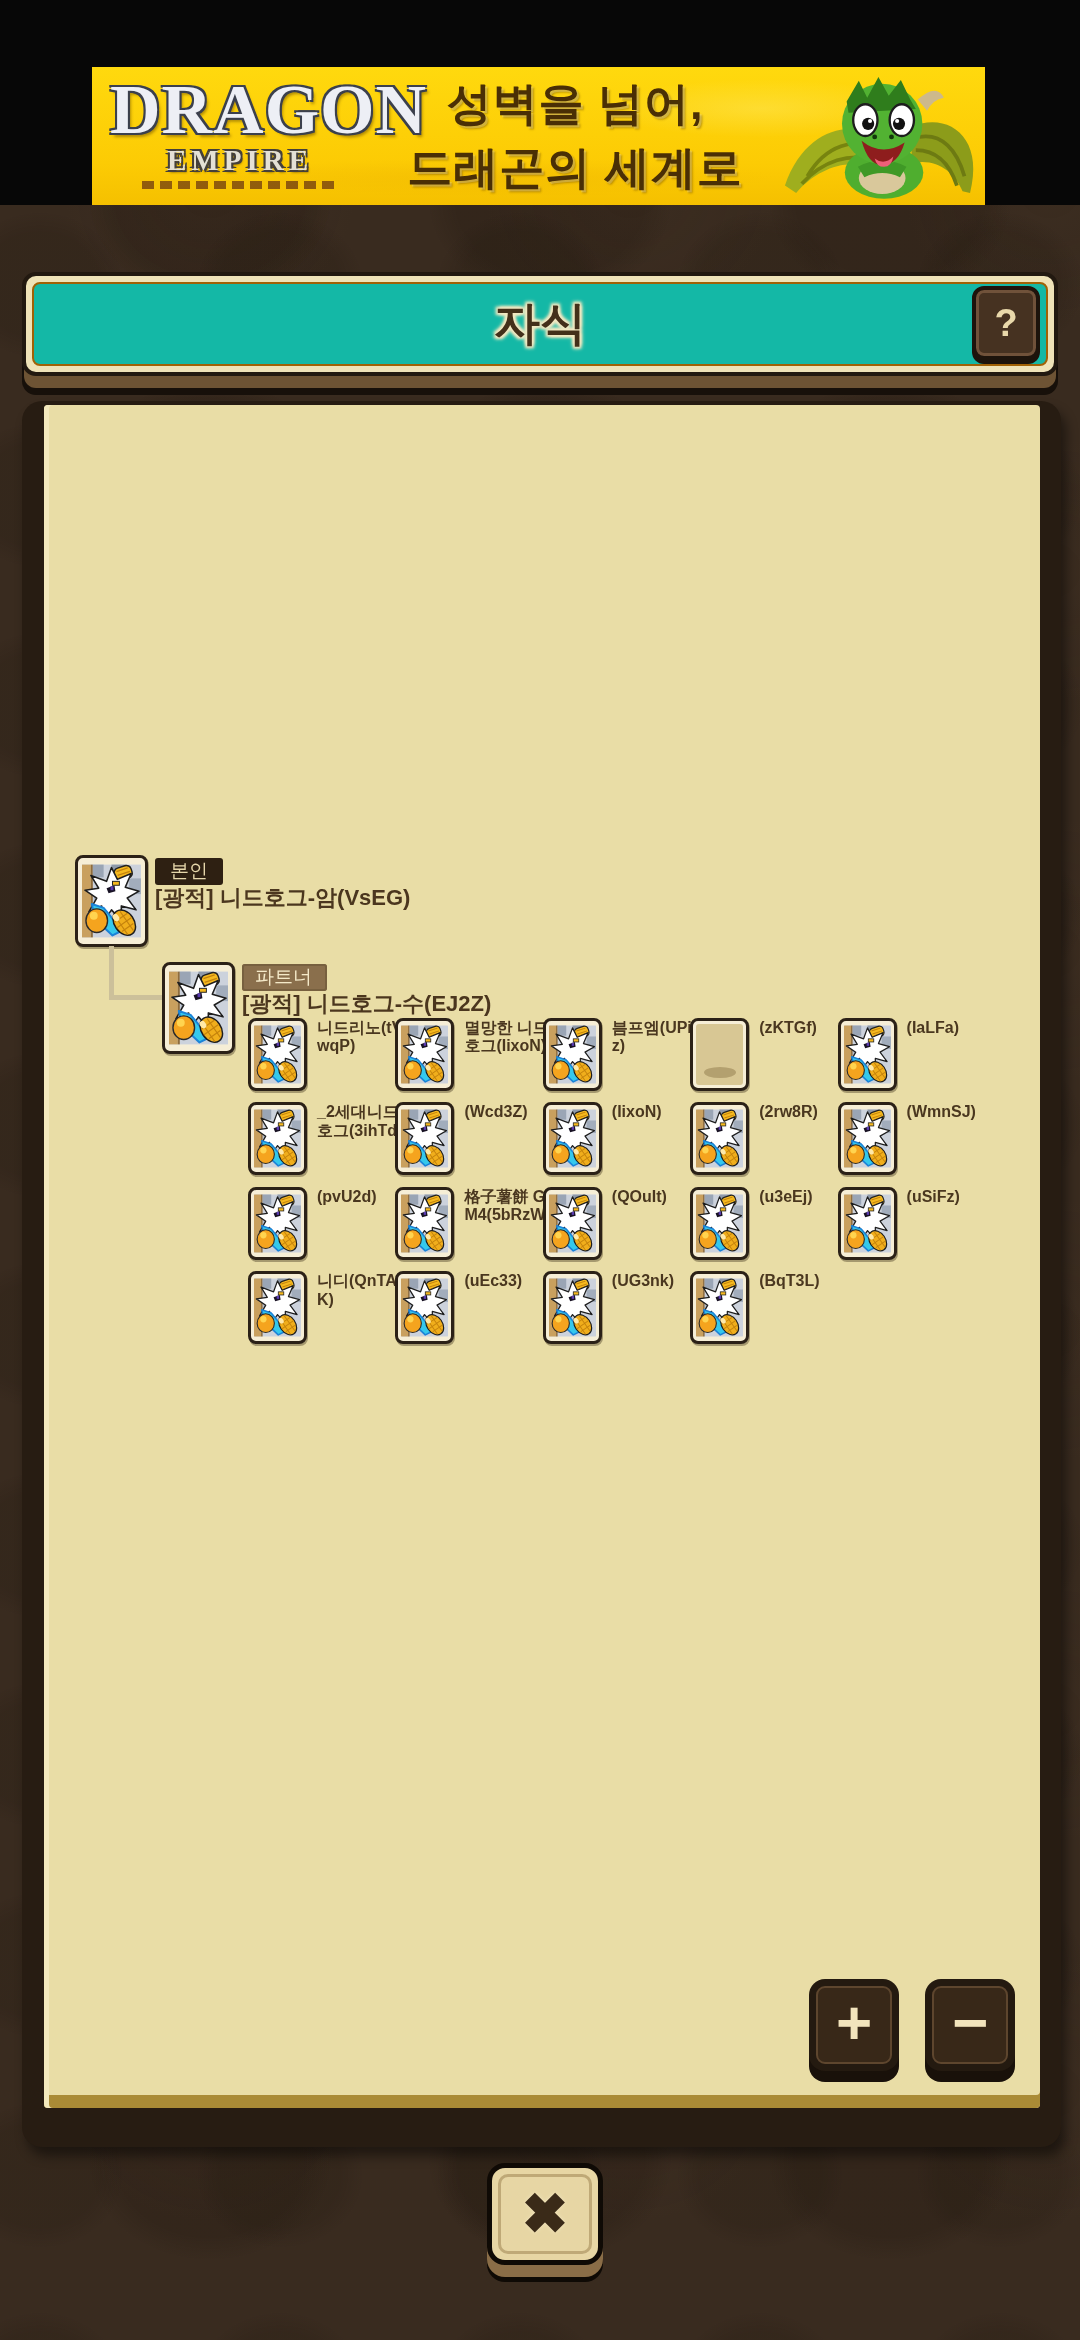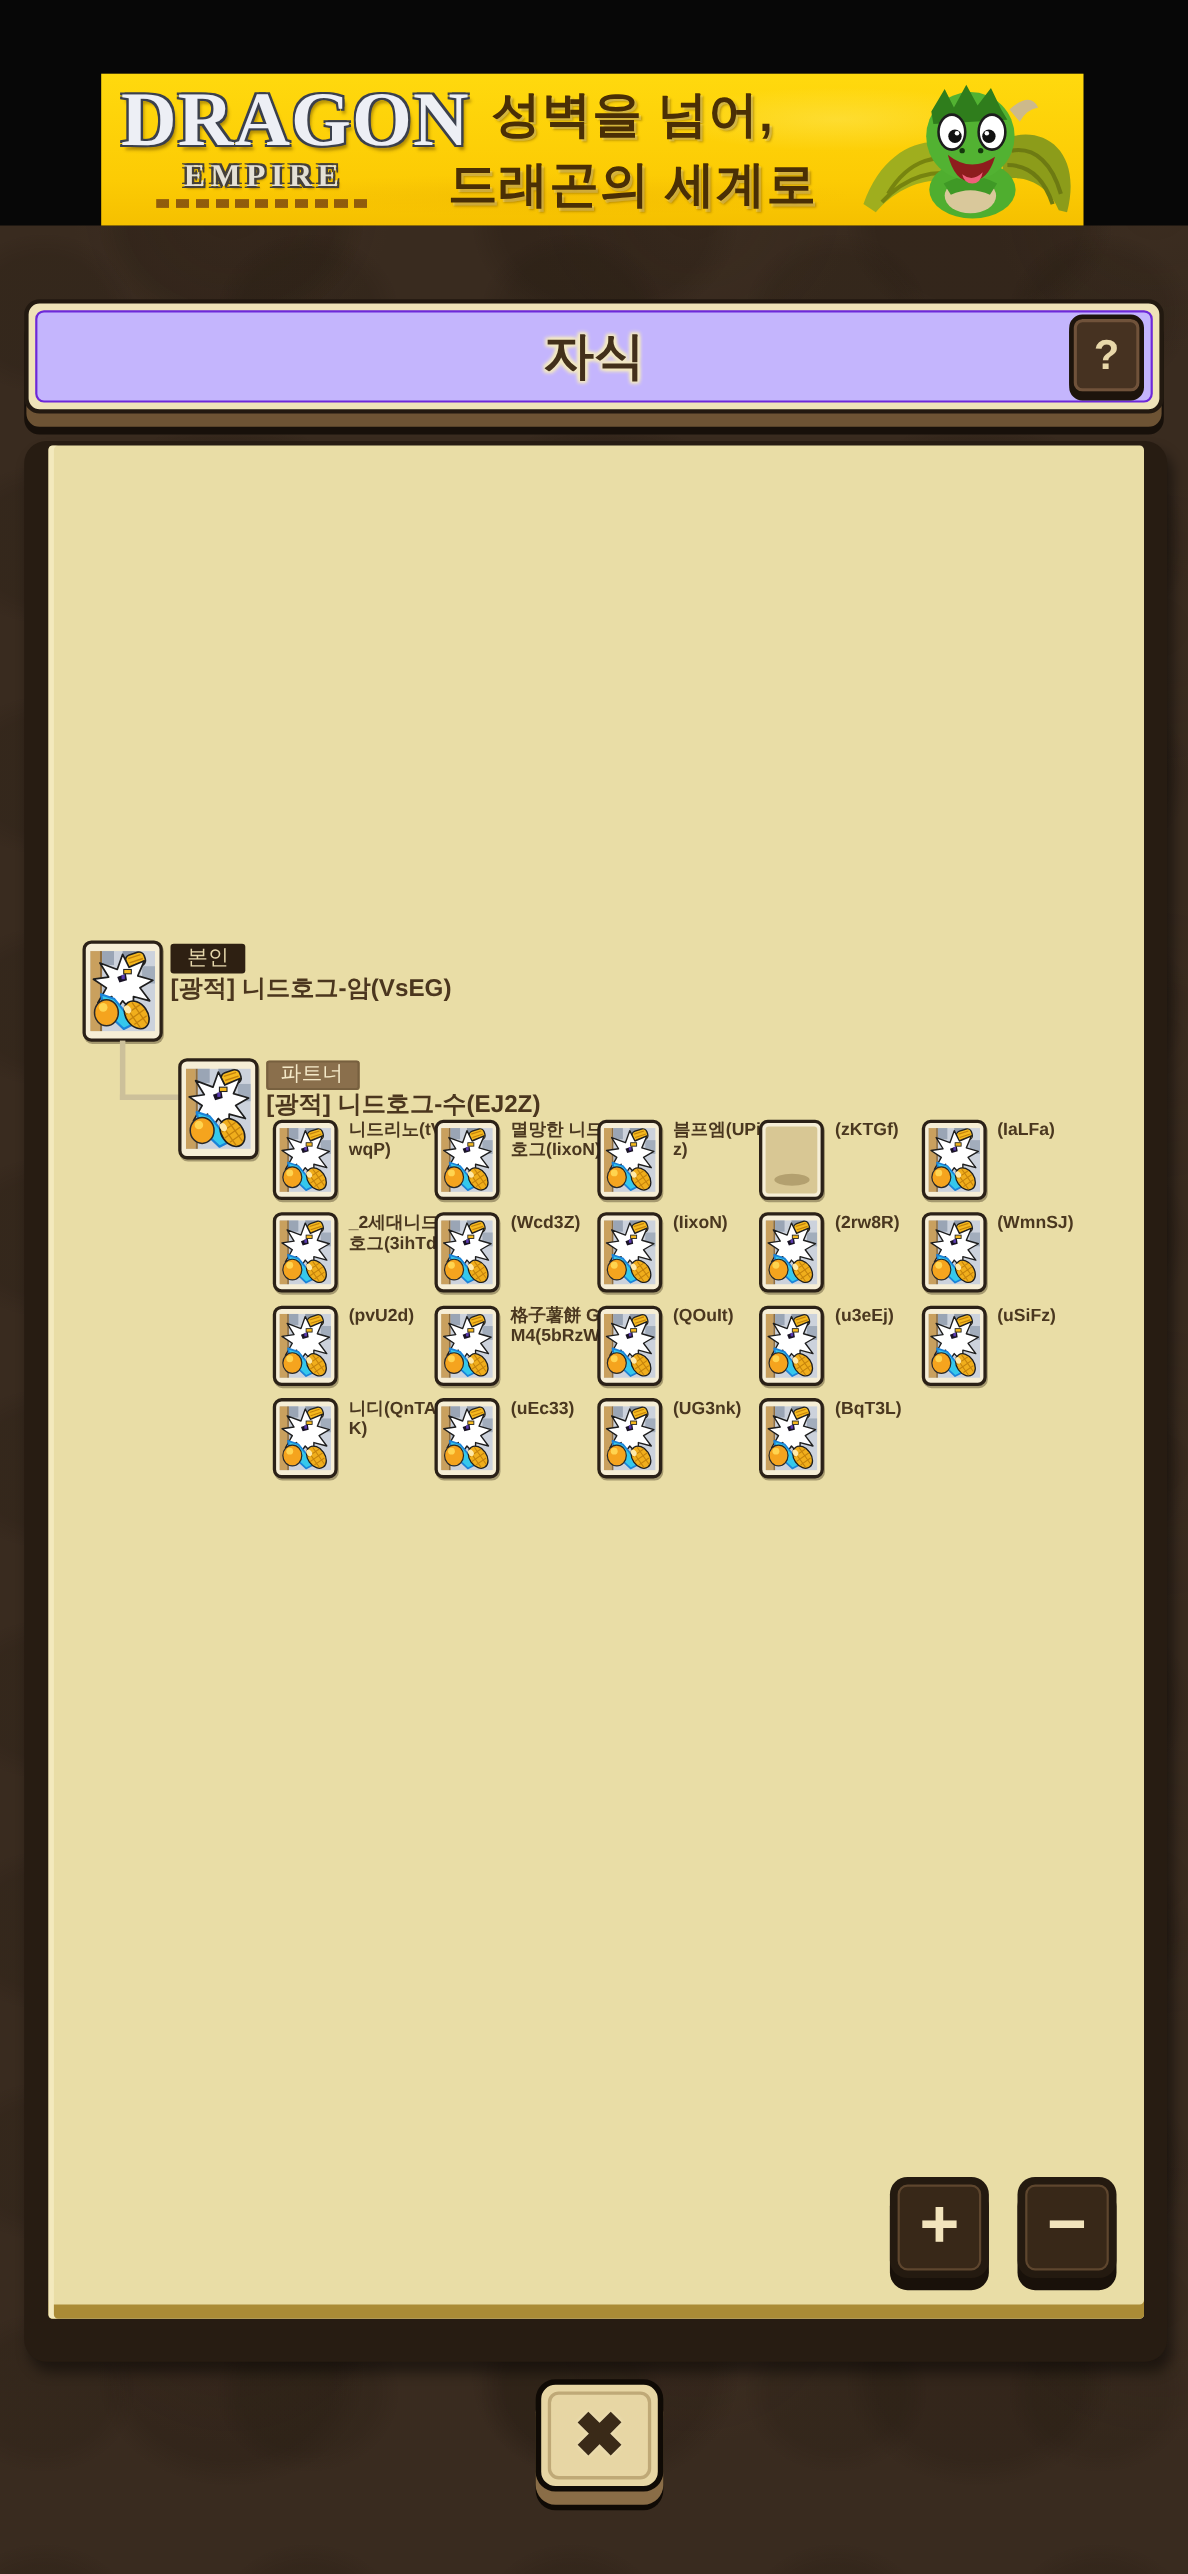--- a/index.html
+++ b/index.html
@@ -33,21 +33,21 @@
     background:repeating-linear-gradient(90deg,#7e4a0e 0 12px,transparent 12px 18px);}
   .banner-headline{position:absolute;left:268px;top:0;width:430px;height:138px;
     display:flex;flex-direction:column;align-items:center;justify-content:center;gap:4px;text-align:right;}
   .headline-line{font-size:45px;font-weight:bold;color:#4a2f05;letter-spacing:1px;white-space:nowrap;
     text-shadow:2px 2px 0 rgba(255,255,255,.22),3px 3px 2px rgba(60,30,0,.30);}
   .banner-dragon{position:absolute;right:0;top:0;width:215px;height:138px;}
   
   .titlebar{position:absolute;left:22px;top:272px;width:1028px;height:96px;
     background:#efe3b8;border:4px solid #221910;border-radius:14px;
     box-shadow:0 14px 0 -2px #6d5334,0 19px 0 0 #17100a;}
-  .titlebar-inner{position:absolute;inset:6px;background:#c4b5fd;border:2px solid #6d28d9;border-radius:8px;
+  .titlebar-inner{position:absolute;inset:6px;background:#14b8a6;border:2px solid #a16207;border-radius:8px;
     display:flex;align-items:center;justify-content:center;}
   .page-title{font-size:46px;font-weight:bold;color:#43301a;
     text-shadow:0 0 6px #f3e9c2,0 0 2px #f3e9c2,2px 2px 3px #f3e9c2,-2px -2px 3px #f3e9c2,2px -2px 3px #f3e9c2,-2px 2px 3px #f3e9c2;}
   .help-btn{position:absolute;right:14px;top:10px;width:60px;height:66px;cursor:pointer;
     background:#463221;border:4px solid #1d140c;border-radius:12px;
     box-shadow:inset 0 0 0 3px #70523a,0 4px 0 #1d140c;
     display:flex;align-items:center;justify-content:center;}
   .help-glyph{font-size:38px;font-weight:bold;color:#e9d8aa;}
   
   .panel{position:absolute;left:22px;top:401px;width:1039px;height:1746px;

